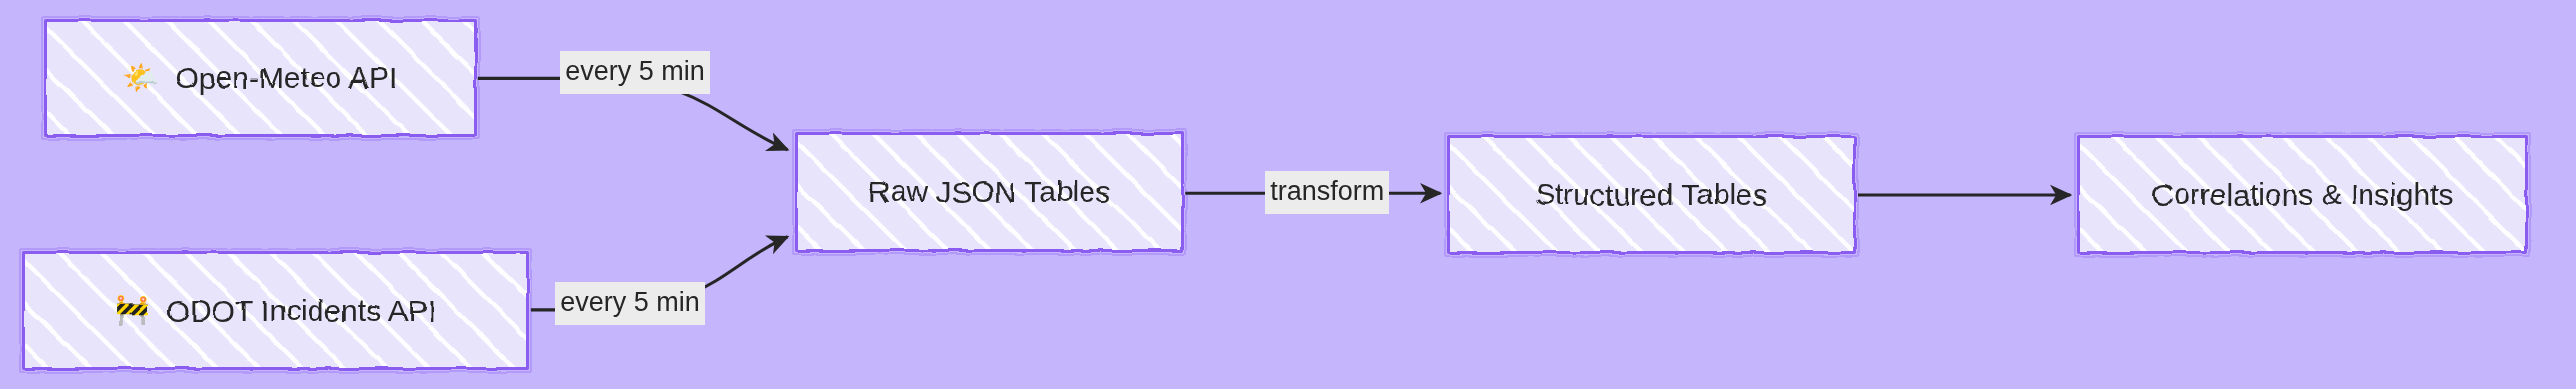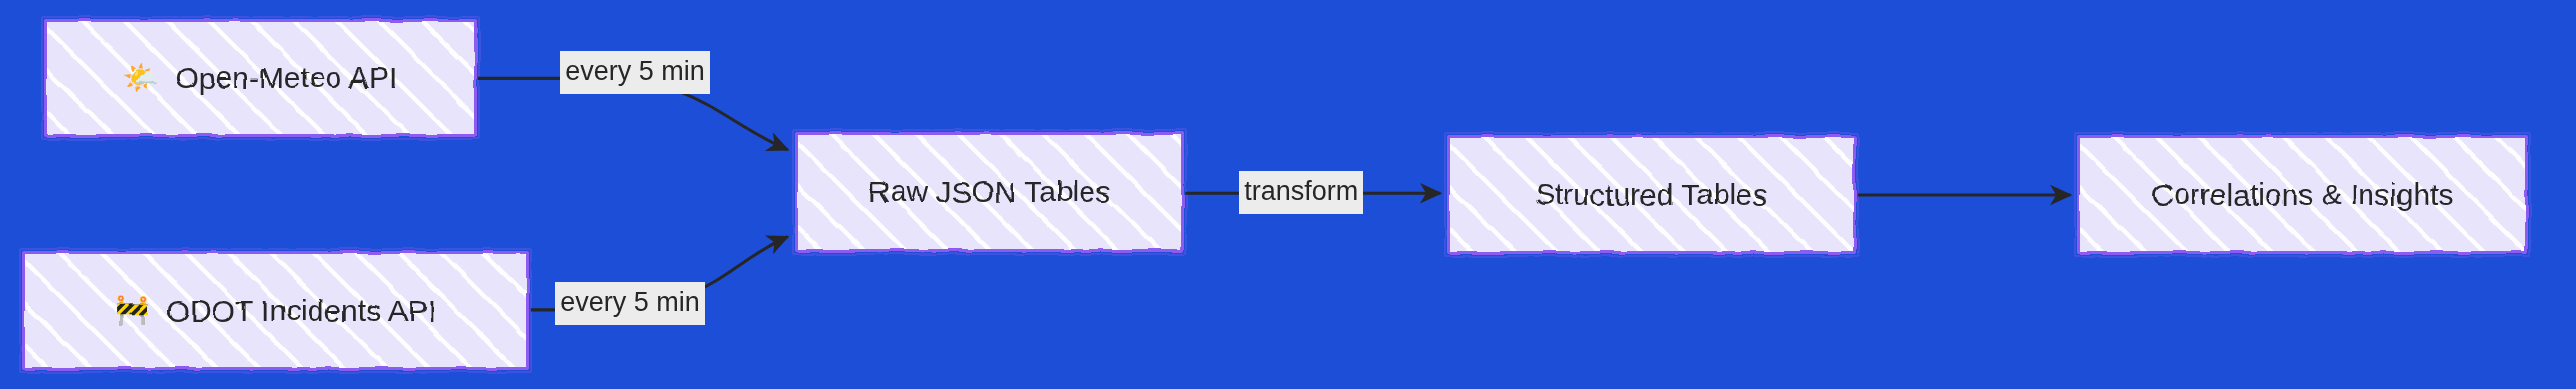--- a/index.html
+++ b/index.html
@@ -1,18 +1,18 @@
 <!DOCTYPE html>
 <html style="font-size:14px"><head>
 <meta charset="utf-8">
 <style>
   html,body{margin:0;padding:0;background:#ffffff;}
   body{width:2576px;height:390px;overflow:hidden;
        font-family:"Liberation Sans","DejaVu Sans",sans-serif;}
-  #canvas{position:relative;width:2576px;height:390px;background:#1d4ed8;}
+  #canvas{position:relative;width:2576px;height:390px;background:#c4b5fd;}
 
   
   .node{position:absolute;box-sizing:border-box;
         border:3.5px solid var(--stroke,#8a5cf0);
         background-color:#e8e4fb;
         background-image:repeating-linear-gradient(45deg,
             rgba(255,255,255,0) 0px,
             rgba(255,255,255,0) 12.2px,
             rgba(255,255,255,.95) 13px,
             rgba(255,255,255,.95) 16.5px,
@@ -61,21 +61,21 @@
 
     <path d="M 1362 222 L 1655 222" fill="none" stroke="#262626" stroke-width="3.5" marker-end="url(#arrow)"></path>
 
     <path d="M 2135 224 L 2379 224" fill="none" stroke="#262626" stroke-width="3.5" marker-end="url(#arrow)"></path>
   </svg>
 
   <div class="edge-label" style="left:560px;top:51px;">every 5 min</div>
 
   <div class="edge-label" style="left:555px;top:282px;">every 5 min</div>
 
-  <div class="edge-label" style="left:1239px;top:171px;">transform</div>
+  <div class="edge-label" style="left:1265px;top:171px;">transform</div>
 
 
   <div class="node" style="left:44px;top:19px;width:433px;height:118px;">
     <div class="inner">
       <span class="emoji">🌤️</span>
       <span class="label">Open-Meteo API</span>
     </div>
   </div>
 
   <div class="node" style="left:22px;top:251px;width:507px;height:119px;">

